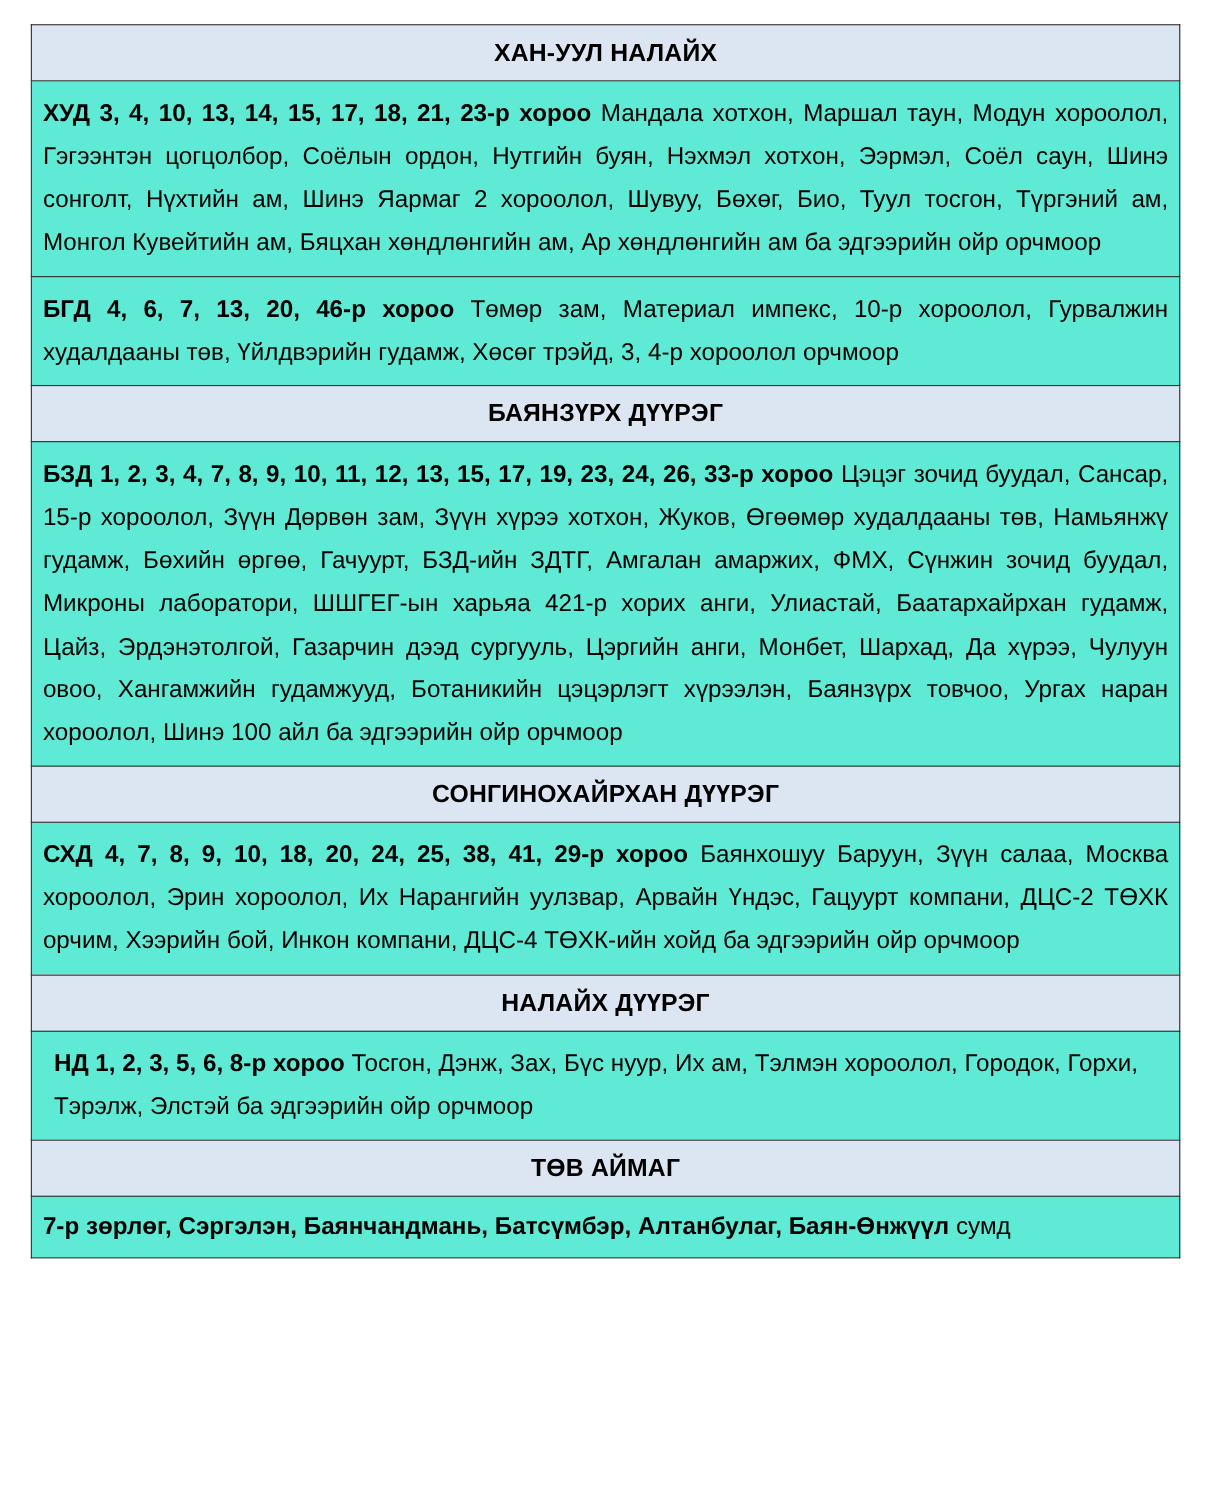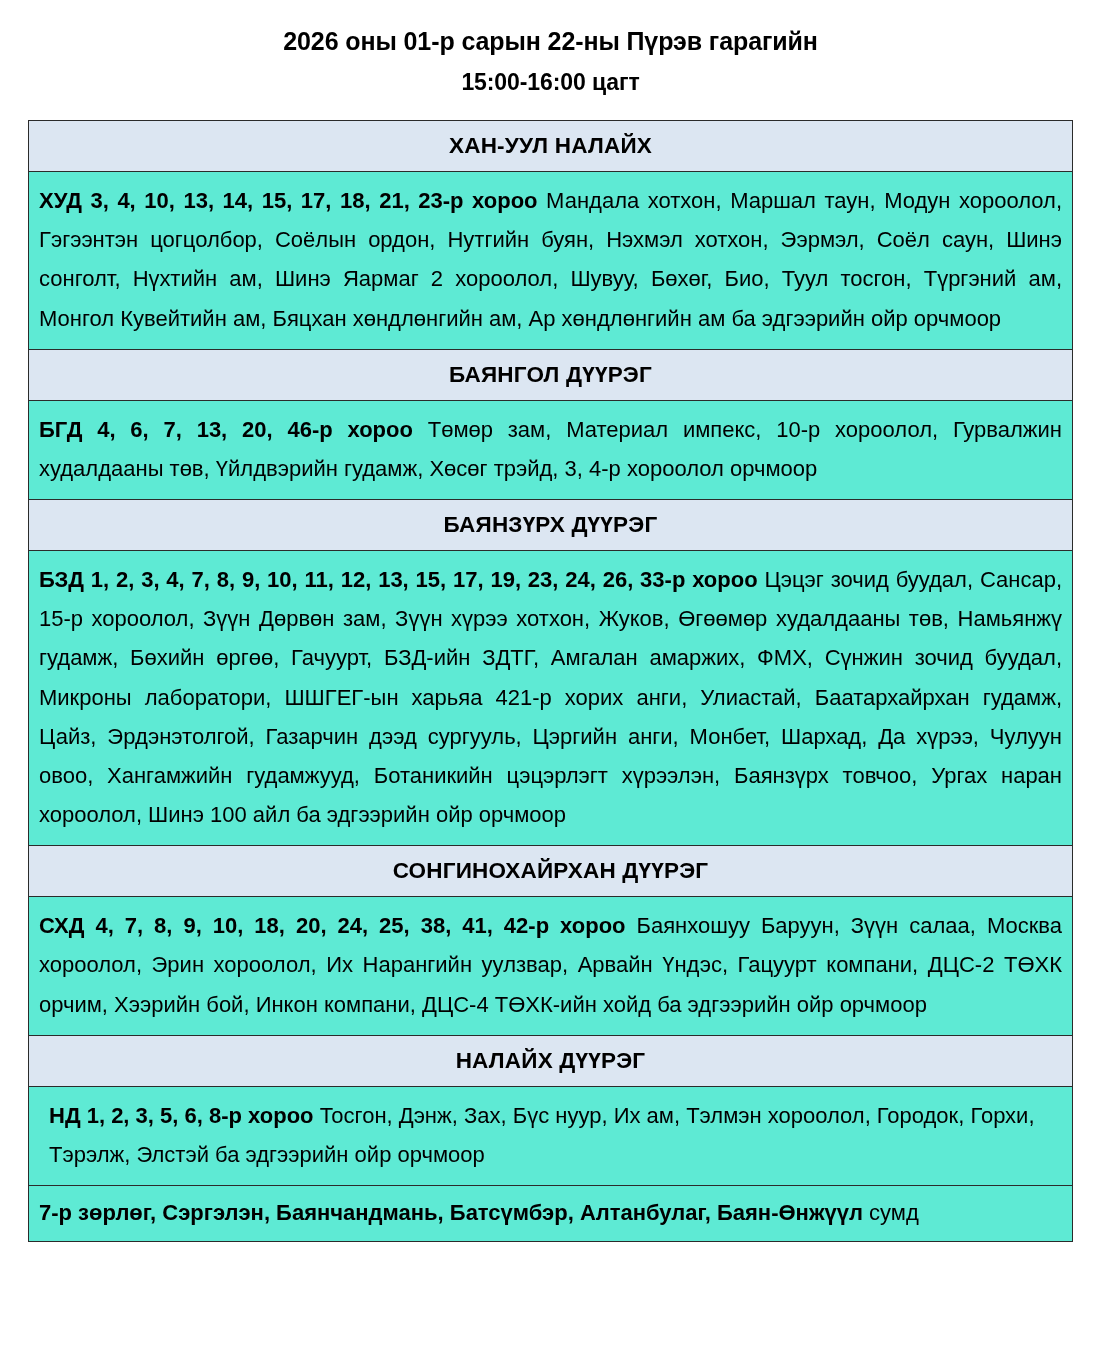--- a/index.html
+++ b/index.html
@@ -90,66 +90,62 @@
     font-size: 22px;
     line-height: 1.5;
     text-align: left;
   }
 </style>
 </head>
 <body>
 
 <div class="page">
 
-  <div class="title-block">
-    <div class="title-line">2026 оны 01-р сарын 22-ны Пүрэв гарагийн</div>
-    <div class="title-line second">15:00-16:00 цагт</div>
-  </div>
 
   <table class="schedule-table">
     <colgroup>
         <col style="width:100%">
       </colgroup>
     <tbody>
 
       <tr>
         <td class="district-header-cell">ХАН-УУЛ НАЛАЙХ</td>
       </tr>
       <tr>
         <td class="district-body-cell"><span class="khoroo-label">ХУД 3, 4, 10, 13, 14, 15, 17, 18, 21, 23-р хороо</span><span class="area-text"> Мандала хотхон, Маршал таун, Модун хороолол, Гэгээнтэн цогцолбор, Соёлын ордон, Нутгийн буян, Нэхмэл хотхон, Ээрмэл, Соёл саун, Шинэ сонголт, Нүхтийн ам, Шинэ Яармаг 2 хороолол, Шувуу, Бөхөг, Био, Туул тосгон, Түргэний ам, Монгол Кувейтийн ам, Бяцхан хөндлөнгийн ам, Ар хөндлөнгийн ам ба эдгээрийн ойр орчмоор</span></td>
       </tr>
 
       <tr>
-        <td class="district-header-cell">БАЯНГОЛ ДҮҮРЭГ</td>
-      </tr>
-      <tr>
         <td class="district-body-cell"><span class="khoroo-label">БГД 4, 6, 7, 13, 20, 46-р хороо</span><span class="area-text"> Төмөр зам, Материал импекс, 10-р хороолол, Гурвалжин худалдааны төв, Үйлдвэрийн гудамж, Хөсөг трэйд, 3, 4-р хороолол орчмоор</span></td>
       </tr>
 
       <tr>
         <td class="district-header-cell">БАЯНЗҮРХ ДҮҮРЭГ</td>
       </tr>
       <tr>
         <td class="district-body-cell"><span class="khoroo-label">БЗД 1, 2, 3, 4, 7, 8, 9, 10, 11, 12, 13, 15, 17, 19, 23, 24, 26, 33-р хороо</span><span class="area-text"> Цэцэг зочид буудал, Сансар, 15-р хороолол, Зүүн Дөрвөн зам, Зүүн хүрээ хотхон, Жуков, Өгөөмөр худалдааны төв, Намьянжү гудамж, Бөхийн өргөө, Гачуурт, БЗД-ийн ЗДТГ, Амгалан амаржих, ФМХ, Сүнжин зочид буудал, Микроны лаборатори, ШШГЕГ-ын харьяа 421-р хорих анги, Улиастай, Баатархайрхан гудамж, Цайз, Эрдэнэтолгой, Газарчин дээд сургууль, Цэргийн анги, Монбет, Шархад, Да хүрээ, Чулуун овоо, Хангамжийн гудамжууд, Ботаникийн цэцэрлэгт хүрээлэн, Баянзүрх товчоо, Ургах наран хороолол, Шинэ 100 айл ба эдгээрийн ойр орчмоор</span></td>
       </tr>
 
       <tr>
         <td class="district-header-cell">СОНГИНОХАЙРХАН ДҮҮРЭГ</td>
       </tr>
       <tr>
-        <td class="district-body-cell"><span class="khoroo-label">СХД 4, 7, 8, 9, 10, 18, 20, 24, 25, 38, 41, 42-р хороо</span><span class="area-text"> Баянхошуу Баруун, Зүүн салаа, Москва хороолол, Эрин хороолол, Их Нарангийн уулзвар, Арвайн Үндэс, Гацуурт компани, ДЦС-2 ТӨХК орчим, Хээрийн бой, Инкон компани, ДЦС-4 ТӨХК-ийн хойд ба эдгээрийн ойр орчмоор</span></td>
+        <td class="district-body-cell"><span class="khoroo-label">СХД 4, 7, 8, 9, 10, 18, 20, 24, 25, 38, 41, 29-р хороо</span><span class="area-text"> Баянхошуу Баруун, Зүүн салаа, Москва хороолол, Эрин хороолол, Их Нарангийн уулзвар, Арвайн Үндэс, Гацуурт компани, ДЦС-2 ТӨХК орчим, Хээрийн бой, Инкон компани, ДЦС-4 ТӨХК-ийн хойд ба эдгээрийн ойр орчмоор</span></td>
       </tr>
 
       <tr>
         <td class="district-header-cell">НАЛАЙХ ДҮҮРЭГ</td>
       </tr>
       <tr>
         <td class="district-body-cell nojustify"><span class="khoroo-label">НД 1, 2, 3, 5, 6, 8-р хороо</span><span class="area-text"> Тосгон, Дэнж, Зах, Бүс нуур, Их ам, Тэлмэн хороолол, Городок, Горхи, Тэрэлж, Элстэй ба эдгээрийн ойр орчмоор</span></td>
       </tr>
 
       <tr>
+        <td class="district-header-cell">ТӨВ АЙМАГ</td>
+      </tr>
+      <tr>
         <td class="district-body-cell aimag-cell"><span class="khoroo-label">7-р зөрлөг, Сэргэлэн, Баянчандмань, Батсүмбэр, Алтанбулаг, Баян-Өнжүүл</span><span class="trailing-text"> сумд</span></td>
       </tr>
 
     </tbody>
   </table>
 
 </div>
 
 </body></html>

